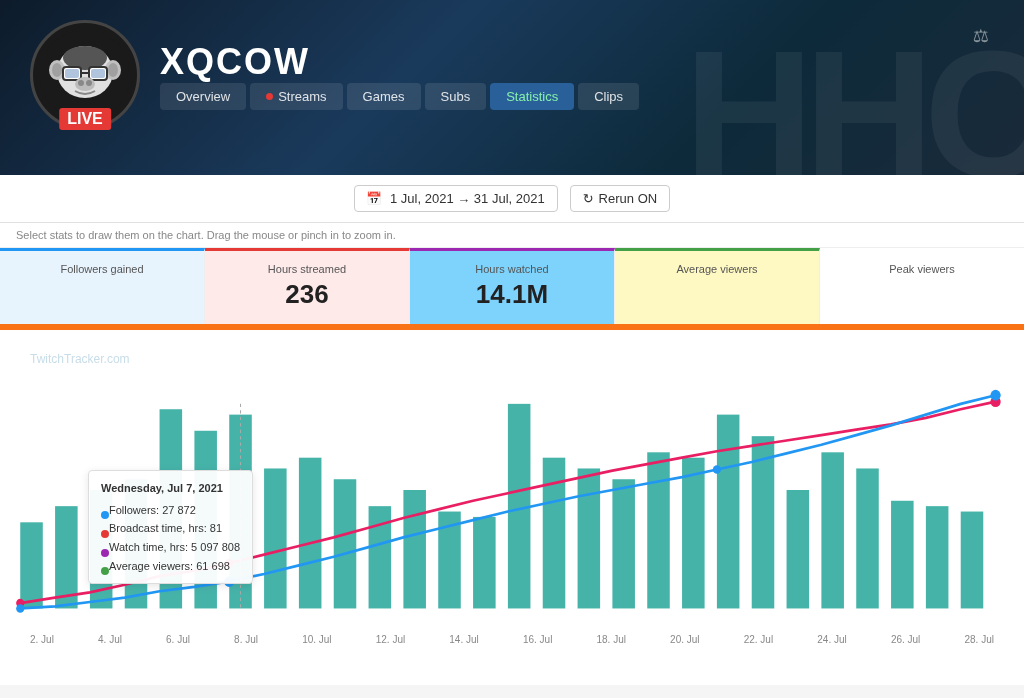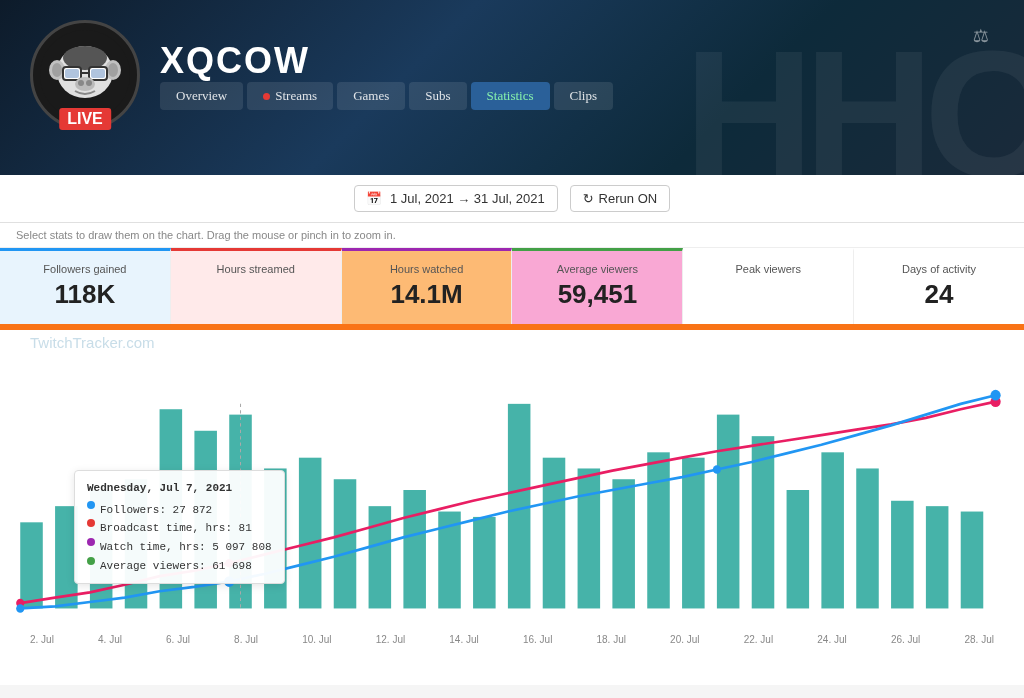--- a/index.html
+++ b/index.html
@@ -84,21 +84,20 @@
       border-radius: 4px;
       font-size: 13px;
       font-weight: 500;
       cursor: pointer;
       color: rgba(255,255,255,0.85);
       background: rgba(255,255,255,0.1);
       border: none;
       display: flex;
       align-items: center;
       gap: 5px;
-      font-family: Liberation Serif, serif;
     }
     .nav-tab.active {
       background: #2a6099;
       color: #86efac;
     }
     .nav-tab .dot {
       width: 7px;
       height: 7px;
       border-radius: 50%;
       background: #e53935;
@@ -167,72 +166,70 @@
       color: #555;
       margin-bottom: 4px;
     }
     .stat-value {
       font-size: 26px;
       font-weight: 600;
       color: #222;
     }
     .stat-card.blue { background: #e8f4fd; border-top: 3px solid #2196f3; }
     .stat-card.red { background: #ffeaea; border-top: 3px solid #e53935; }
-    .stat-card.purple { background: #fdba74; border-top: 3px solid #9c27b0; }
-    .stat-card.green { background: #f9a8d4; border-top: 3px solid #43a047; }
+    .stat-card.purple { background: #7dd3fc; border-top: 3px solid #9c27b0; }
+    .stat-card.green { background: #fef9c3; border-top: 3px solid #43a047; }
     .stat-card.none { background: white; border-top: 3px solid transparent; }
 
     
     .chart-area {
       background: white;
       padding: 10px 10px 40px 10px;
       position: relative;
       min-height: 320px;
     }
     .watermark {
       position: absolute;
-      top: 4px;
+      top: 22px;
       left: 30px;
       color: #c8dde8;
-      font-size: 15px;
+      font-size: 12px;
       font-weight: 400;
       pointer-events: none;
     }
     .chart-container {
       position: relative;
       width: 100%;
       height: 280px;
       margin-top: 10px;
     }
 
     
     .chart-tooltip {
       position: absolute;
-      left: 64px;
+      left: 78px;
       top: 120px;
       background: rgba(255,255,255,0.95);
       border: 1px solid #ddd;
       border-radius: 4px;
       padding: 8px 12px;
       font-size: 11px;
       color: #333;
       line-height: 1.7;
       box-shadow: 0 2px 8px rgba(0,0,0,0.1);
       z-index: 10;
-      font-family: Liberation Mono, monospace;
     }
     .tooltip-title {
       font-weight: 600;
       font-size: 11px;
       margin-bottom: 3px;
     }
     .tooltip-row {
       display: flex;
-      align-items: flex-start;
-      gap: 5px;
+      align-items: flex-end;
     }
     .tooltip-dot {
       width: 8px;
       height: 8px;
       border-radius: 50%;
     }
 
     
     .x-axis {
       display: flex;
@@ -322,39 +319,34 @@
     <span>↻</span>
     <span>Rerun ON</span>
   </button>
 </div>
 
 <div class="stats-hint">Select stats to draw them on the chart. Drag the mouse or pinch in to zoom in.</div>
 
 <div class="stats-cards">
   <div class="stat-card blue">
     <div class="stat-label">Followers gained</div>
-    <div class="stat-value">118K</div>
   </div>
   <div class="stat-card red">
     <div class="stat-label">Hours streamed</div>
+    <div class="stat-value">236</div>
   </div>
   <div class="stat-card purple">
     <div class="stat-label">Hours watched</div>
     <div class="stat-value">14.1M</div>
   </div>
   <div class="stat-card green">
     <div class="stat-label">Average viewers</div>
-    <div class="stat-value">59,451</div>
   </div>
   <div class="stat-card none">
     <div class="stat-label">Peak viewers</div>
-  </div>
-  <div class="stat-card none">
-    <div class="stat-label">Days of activity</div>
-    <div class="stat-value">24</div>
   </div>
 </div>
 
 <div class="chart-area">
   <div class="watermark">TwitchTracker.com</div>
   <div class="chart-container">
     <svg class="chart-svg" viewBox="0 0 980 260" preserveAspectRatio="none">
 
       <g>
 

